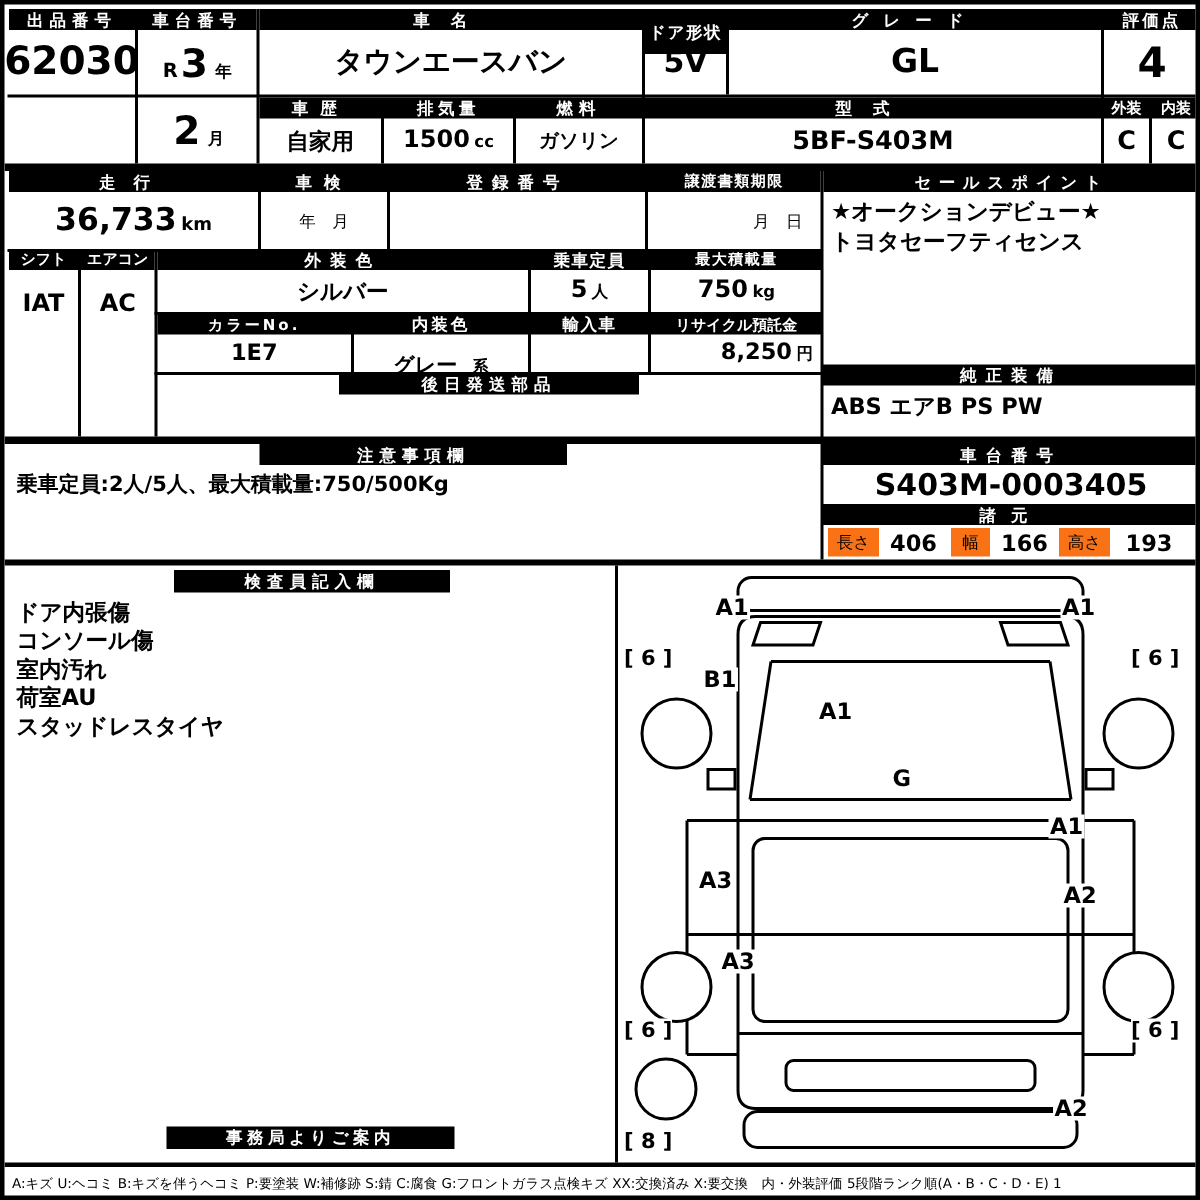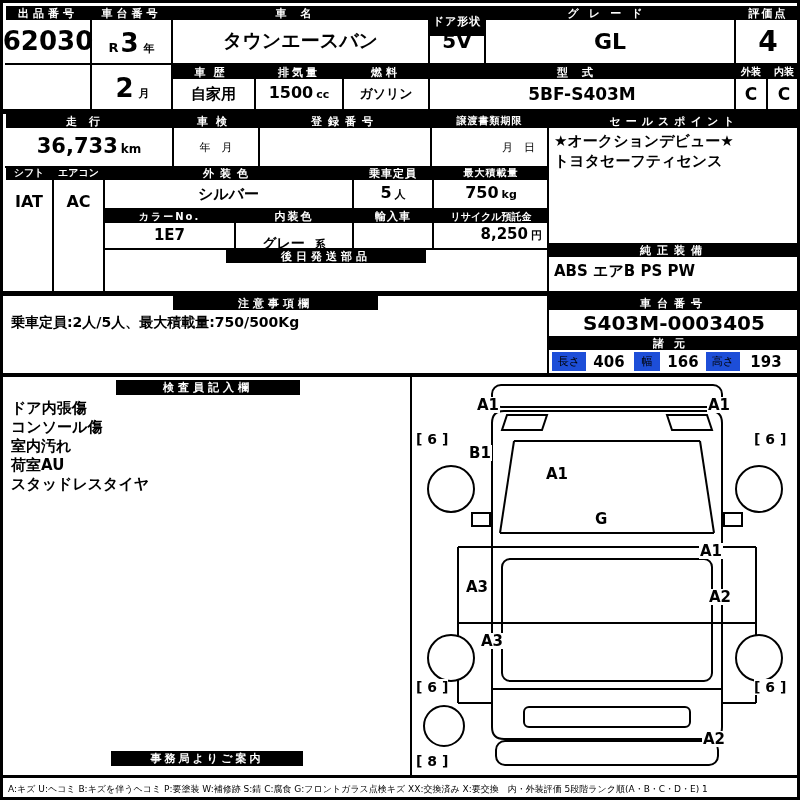--- a/index.html
+++ b/index.html
@@ -7,21 +7,21 @@
   body{font-family:"DejaVu Sans","Liberation Sans",sans-serif;background:#fff;color:#000;position:relative}
   .sheet{position:absolute;left:0;top:0;width:800px;height:800px;background:#fff;border:3px solid #000;overflow:hidden}
   .hdr{position:absolute;background:#000;color:#fff;font-weight:bold;font-size:11px;display:flex;align-items:center;justify-content:center;white-space:nowrap;overflow:hidden}
   .val{position:absolute;font-weight:bold;display:flex;align-items:center;justify-content:center;white-space:nowrap}
   .base{align-items:baseline;padding-top:8px}
   .left{justify-content:flex-start}
   .right{justify-content:flex-end}
   .vl,.hl,.band{position:absolute;background:#000}
   .unit{font-size:11px;font-weight:bold;margin-left:3px}
   .plain{font-weight:normal}
-  .slbl{position:absolute;background:#1d4ed8;color:#000;font-size:11px;display:flex;align-items:center;justify-content:center}
+  .slbl{position:absolute;background:#f97316;color:#000;font-size:11px;display:flex;align-items:center;justify-content:center}
   .mark{position:absolute;font-weight:bold;font-size:15px;line-height:16px;background:#fff;padding:0 1px;z-index:3}
   .tire{position:absolute;font-weight:bold;font-size:14px;line-height:16px;background:#fff;z-index:3}
   .tire::before{content:"[ "}
   .tire::after{content:" ]"}
   .note-item{font-size:15px;font-weight:bold;line-height:19px}
   .ls0{letter-spacing:0}.ls1{letter-spacing:1px}.ls2{letter-spacing:2px}.ls3{letter-spacing:3px}
   .ls4{letter-spacing:4px}.ls5{letter-spacing:5px}.ls6{letter-spacing:6px}.ls8{letter-spacing:8px}
   .ls10{letter-spacing:10px}.ls12{letter-spacing:12px}.ls14{letter-spacing:14px}
   .fs10{font-size:10px}
   svg{display:block}

